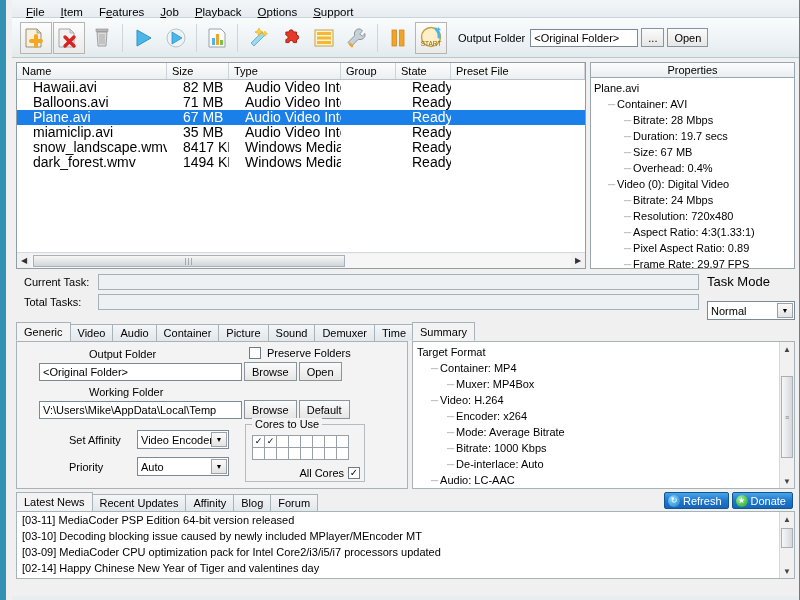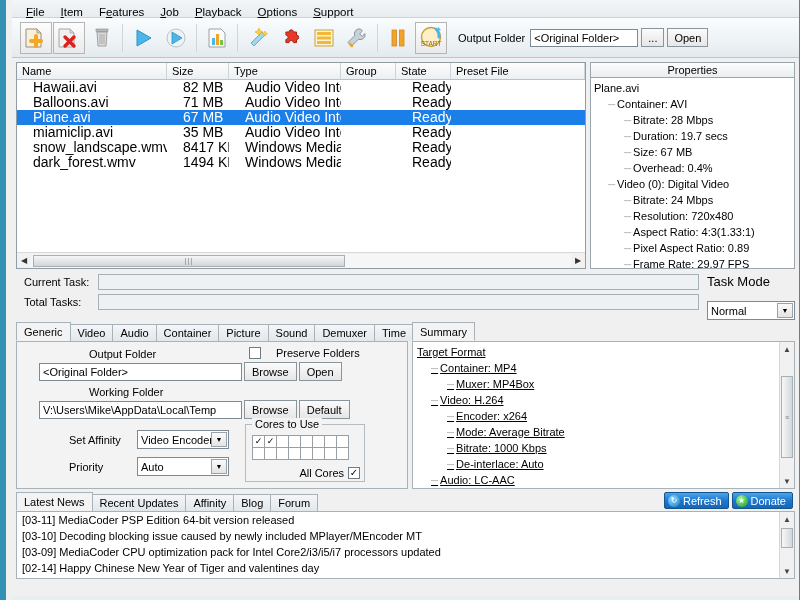--- a/index.html
+++ b/index.html
@@ -224,21 +224,21 @@
   .core-cell {
     width: 13px; height: 13px; border: 1px solid #97a0a7; background: #fff;
     margin-right: -1px; margin-bottom: -1px;
     display: flex; align-items: center; justify-content: center;
     font-size: 9px; line-height: 1;
   }
 
   
   .sum-body {
     position: absolute; left: 0; top: 0; right: 0; bottom: 0;
-    background: #fff; overflow: hidden; padding: 2px 0 0 4px; text-decoration: underline;
+    background: #fff; overflow: hidden; padding: 2px 0 0 4px;
   }
   .vscroll {
     position: absolute; right: 0; top: 0; width: 15px; bottom: 0;
     background: #f1f1f1; border-left: 1px solid #d3d8db;
   }
   .vs-arrow {
     height: 14px; width: 14px;
     display: flex; align-items: center; justify-content: center;
     font-size: 8px; color: #444;
   }
@@ -529,21 +529,21 @@
         </div>
       </div>
 
       <div class="panelbox">
 
         <div class="frm-row" style="left:72px; top:6px;">
           <span class="lbl">Output Folder</span>
         </div>
         <div class="frm-row" style="left:232px; top:5px;">
           <span class="cbox"></span>
-          <span class="lbl" style="margin-left:15px">Preserve Folders</span>
+          <span class="lbl" style="margin-left:6px">Preserve Folders</span>
         </div>
 
         <div class="frm-row" style="left:22px; top:20px;">
           <input class="txt" style="width: 203px;" readonly="" value="&lt;Original Folder&gt;">
           <button class="btn" style="margin-left:2px">Browse</button>
           <button class="btn" style="margin-left:2px">Open</button>
         </div>
 
         <div class="frm-row" style="left:72px; top:44px;">
           <span class="lbl">Working Folder</span>

